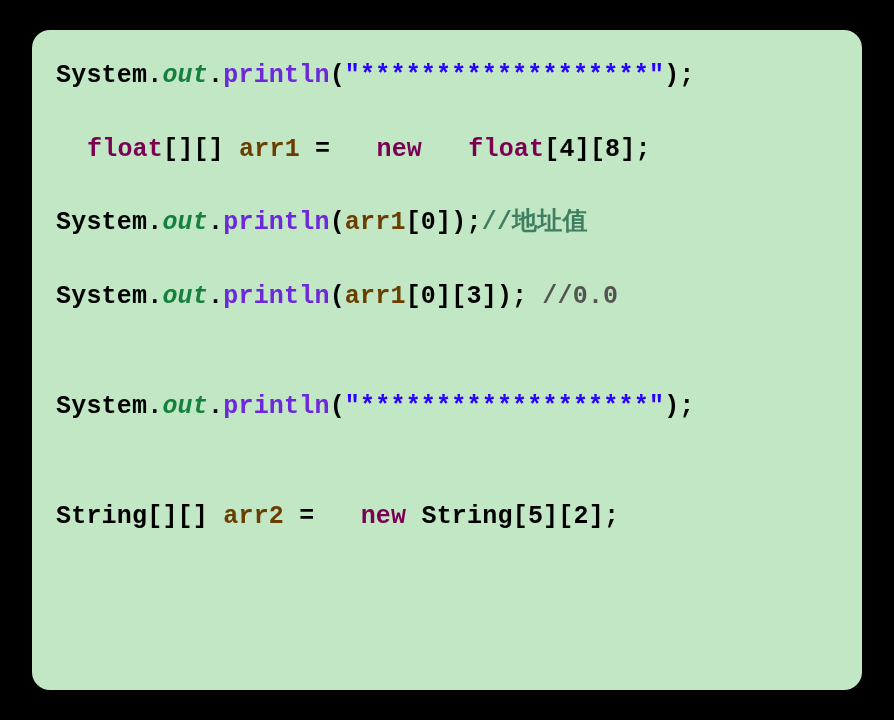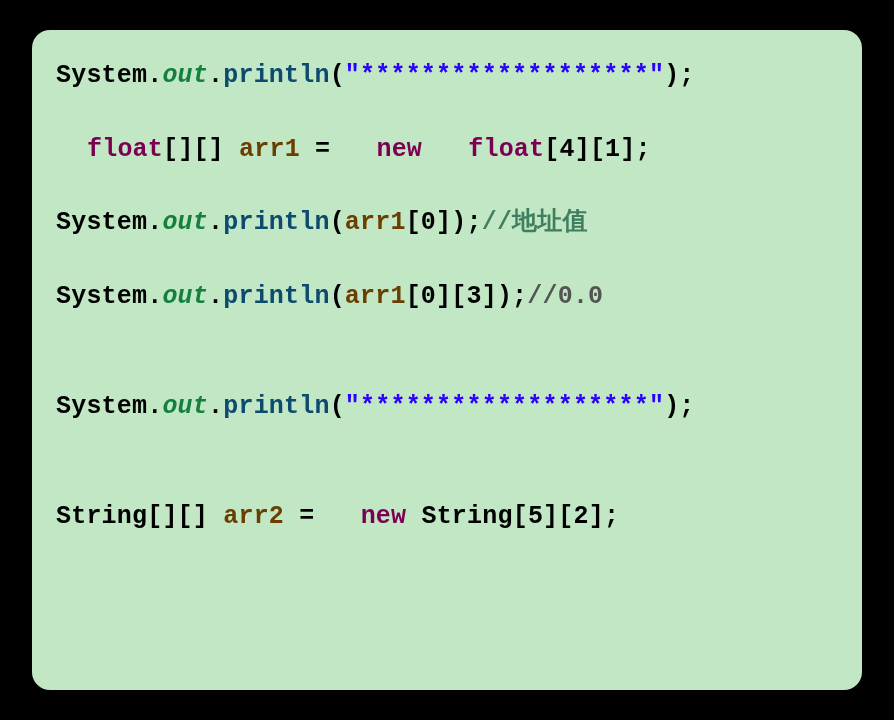--- a/index.html
+++ b/index.html
@@ -23,33 +23,33 @@
     font-weight: 600;
     letter-spacing: 0.2px;
     white-space: pre;
     overflow: hidden;
     position: relative;
   }
   .line { display: block; }
   .kw { color: #7b0052; font-weight: 700; margin-left: 31px; }           
   .type { color: #000; }
   .fld { color: #15803d; font-style: italic; }        
-  .method { color: #0c4a6e; }
+  .method { color: #6d28d9; }
   .str { color: #2a00ff; }
   .var { color: #6a3e00; }
   .punct { color: #000; }
   .cmt { color: #3f7f5f; }
-  .cmt-num { color: #535353; }
+  .cmt-num { color: #535353; margin-left: 15px; }
   .blank { display: block; height: 1.47em; }
 </style>
 </head>
 <body>
 
 <div class="code-panel" id="code-panel"><span class="line"><span class="type">System</span><span class="punct">.</span><span class="fld">out</span><span class="punct">.</span><span class="method">println</span><span class="punct">(</span><span class="str">"*******************"</span><span class="punct">);</span></span>
-<span class="line"><span class="kw">float</span><span class="punct">[][] </span><span class="var">arr1</span><span class="punct"> = </span><span class="kw">new</span><span class="punct"> </span><span class="kw">float</span><span class="punct">[4][1];</span></span>
+<span class="line"><span class="kw">float</span><span class="punct">[][] </span><span class="var">arr1</span><span class="punct"> = </span><span class="kw">new</span><span class="punct"> </span><span class="kw">float</span><span class="punct">[4][8];</span></span>
 <span class="line"><span class="type">System</span><span class="punct">.</span><span class="fld">out</span><span class="punct">.</span><span class="method">println</span><span class="punct">(</span><span class="var">arr1</span><span class="punct">[0]</span><span class="punct">);</span><span class="cmt">//地址值</span></span>
 <span class="line"><span class="type">System</span><span class="punct">.</span><span class="fld">out</span><span class="punct">.</span><span class="method">println</span><span class="punct">(</span><span class="var">arr1</span><span class="punct">[0][3]</span><span class="punct">);</span><span class="cmt-num">//0.0</span></span>
 <span class="blank"></span><span class="line"><span class="type">System</span><span class="punct">.</span><span class="fld">out</span><span class="punct">.</span><span class="method">println</span><span class="punct">(</span><span class="str">"*******************"</span><span class="punct">);</span></span>
 <span class="blank"></span><span class="line"><span class="type">String</span><span class="punct">[][] </span><span class="var">arr2</span><span class="punct"> = </span><span class="kw">new</span><span class="punct"> </span><span class="type">String</span><span class="punct">[5][2];</span></span>
 
 
 
 
 </div>
 

